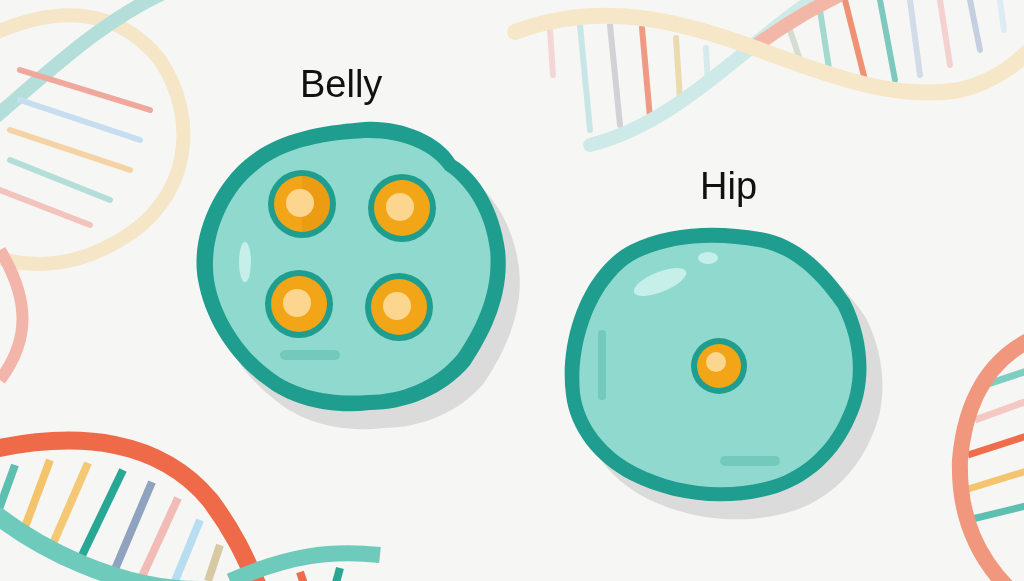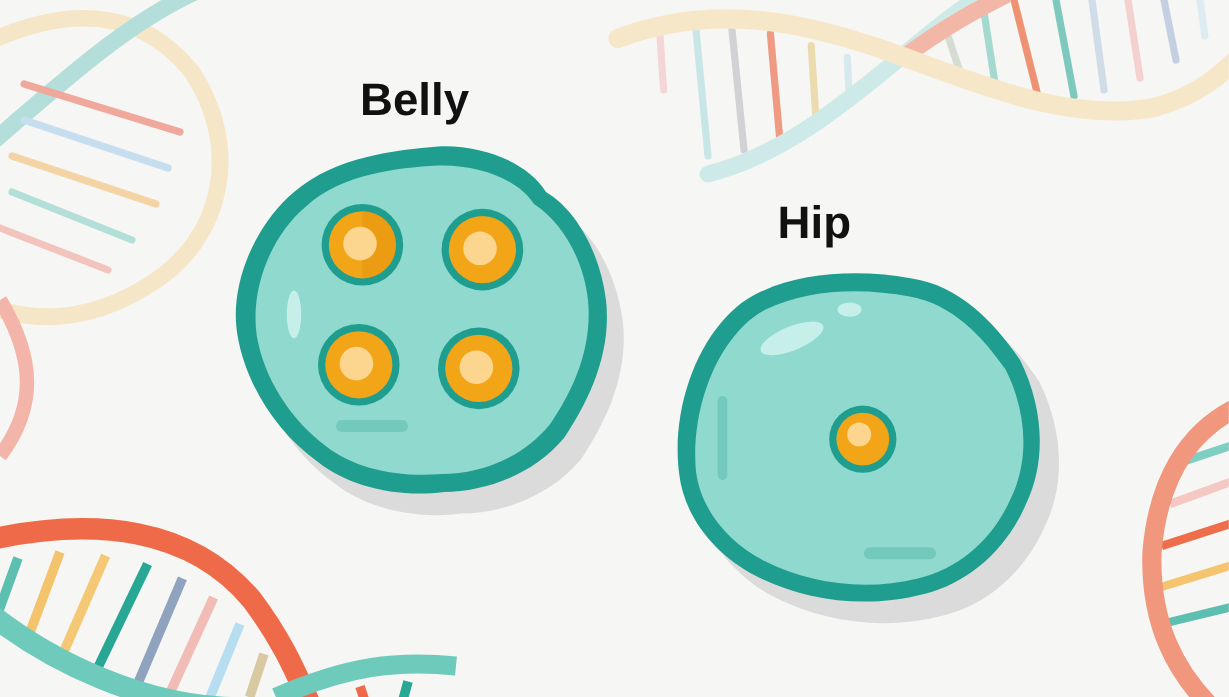--- a/index.html
+++ b/index.html
@@ -1,18 +1,18 @@
 <!DOCTYPE html>
 <html><head>
 <meta charset="utf-8">
 <style>
   html,body{margin:0;padding:0;}
   body{width:1024px;height:581px;overflow:hidden;background:#f6f6f4;position:relative;font-family:"Liberation Sans",sans-serif;}
   .bg{position:absolute;left:0;top:0;width:1024px;height:581px;}
-  .label{position:absolute;font-weight:bold;font-size:38px;color:#111;font-family:"Liberation Sans",sans-serif;}
+  .label{position:absolute;font-weight:normal;font-size:38px;color:#111;font-family:"Liberation Sans",sans-serif;}
 </style>
 </head>
 <body>
 
 <svg class="bg" viewBox="0 0 1024 581" width="1024" height="581">
 
   <g opacity="0.75">
     <path d="M-20 40 C60 0 120 10 160 60 C200 120 190 200 120 240 C70 270 20 270 -20 250" fill="none" stroke="#f5e1b9" stroke-width="14" stroke-linecap="round"></path>
     <path d="M-20 130 C40 80 100 20 170 -10" fill="none" stroke="#9fd7d1" stroke-width="14"></path>
     <g stroke-width="6" stroke-linecap="round">
@@ -109,13 +109,13 @@
     <rect x="720" y="456" width="60" height="10" rx="5" fill="#74c9bd"></rect>
     <g>
       <circle cx="719" cy="366" r="28" fill="#1f9e8f"></circle>
         <circle cx="719" cy="366" r="22" fill="#f2a516"></circle>
         <circle cx="716" cy="362" r="10" fill="#fcd58e"></circle>
     </g>
   </g>
 </svg>
 
 <div class="label" style="left:300px;top:63px;">Belly</div>
-<div class="label" style="left:648px;top:165px;">Hip</div>
+<div class="label" style="left:700px;top:165px;">Hip</div>
 
 </body></html>

